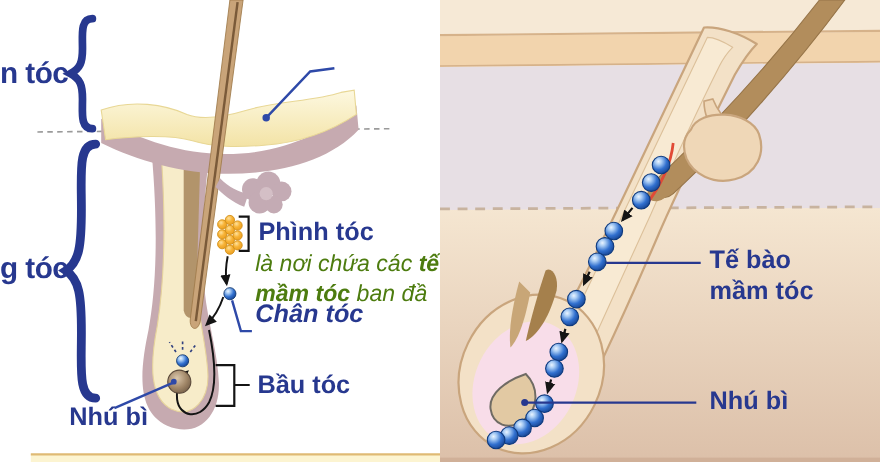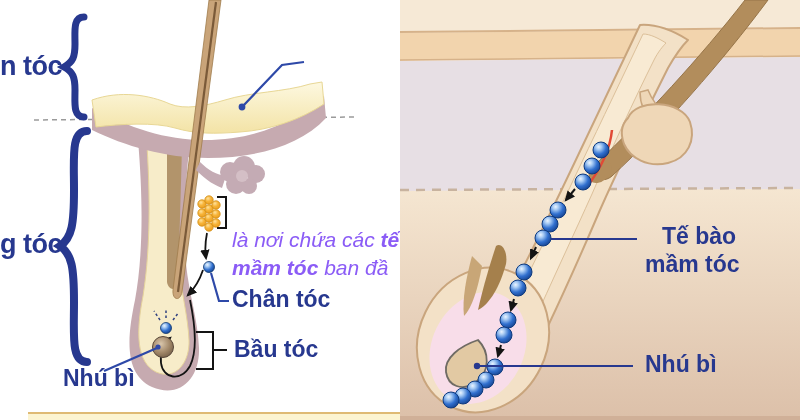--- a/index.html
+++ b/index.html
@@ -5,21 +5,21 @@
   html,body{margin:0;padding:0;background:#fff;}
   .stage{position:relative;width:800px;height:420px;overflow:hidden;
          font-family:"Liberation Sans","DejaVu Sans",sans-serif;background:#fff;}
   .panel{position:absolute;top:0;height:420px;overflow:hidden;}
   #panel-left{left:0;width:400px;background:#ffffff;}
   #panel-right{left:400px;width:400px;}
   .panel svg{position:absolute;left:0;top:0;}
   .lbl{position:absolute;color:#27388f;font-weight:bold;white-space:nowrap;line-height:1.05;}
   .lbl-23{font-size:23px;}
   .lbl-26{font-size:27px;letter-spacing:-0.5px;}
-  .desc{position:absolute;color:#8b5cf6;font-style:italic;font-size:21px;white-space:nowrap;line-height:1.25;}
+  .desc{position:absolute;color:#4d7c0f;font-style:italic;font-size:21px;white-space:nowrap;line-height:1.25;}
   .desc b{font-weight:bold;}
 </style>
 </head>
 <body>
 
 <div class="stage">
 
   <div class="panel" id="panel-left">
     <svg width="400" height="420" viewBox="0 0 400 420">
       <defs>
@@ -123,23 +123,24 @@
 
       <path d="M 84,17 C 73,17 75,31 75,44 C 75,57 73,62 64,67 C 73,72 75,77 75,90 C 75,103 73,117 84,117" fill="none" stroke="#27388f" stroke-width="7" stroke-linecap="round"></path>
       <path d="M 87,131 C 71,131 74,156 74,190 C 74,224 72,238 60,246 C 72,254 74,268 74,302 C 74,336 71,362 87,362" fill="none" stroke="#27388f" stroke-width="8" stroke-linecap="round"></path>
 
       <rect x="28" y="413" width="372" height="7" fill="#fcf4d1"></rect>
       <line x1="28" y1="413" x2="400" y2="413" stroke="#dfba74" stroke-width="2"></line>
     </svg>
 
     <div class="lbl lbl-26" style="left:0px;top:230px;">g tóc</div>
     <div class="lbl lbl-26" style="left:0px;top:52px;">n tóc</div>
+    <div class="lbl lbl-23" style="left:235px;top:198px;">Phình tóc</div>
     <div class="desc" style="left:232px;top:227px;"><span>là nơi chứa các </span><b>tế</b></div>
     <div class="desc" style="left:232px;top:255px;text-align:center;"><b>mầm tóc</b><span> ban đầ</span></div>
-    <div class="lbl lbl-23" style="left:232px;top:287px;">Chân tóc</div>
+    <div class="lbl lbl-23" style="left:232px;top:273px;font-style:italic;">Chân tóc</div>
     <div class="lbl lbl-23" style="left:234px;top:337px;text-align:right;">Bầu tóc</div>
     <div class="lbl lbl-23" style="left:63px;top:366px;">Nhú bì</div>
   </div>
 
   <div class="panel" id="panel-right">
     <svg width="400" height="420" viewBox="0 0 400 420">
       <defs>
         <radialGradient id="gCellR" cx="35%" cy="30%" r="80%">
           <stop offset="0%" stop-color="#eaf4ff"></stop>
             <stop offset="22%" stop-color="#a9ccf4"></stop>
@@ -220,18 +221,18 @@
 
       <g stroke="#27388f" stroke-width="2.2" fill="none">
         <path d="M 151,239 L 237,239"></path>
         <path d="M 77,366 L 233,366"></path>
         <circle cx="77" cy="366" r="3.2" fill="#27388f" stroke="none"></circle>
       </g>
 
       <rect x="0" y="416" width="400" height="4" fill="#c9a78f" opacity="0.65"></rect>
     </svg>
 
-    <div class="lbl lbl-23" style="left:262px;top:224px;">Tế bào</div>
+    <div class="lbl lbl-23" style="left:245px;top:224px;">Tế bào</div>
     <div class="lbl lbl-23" style="left:245px;top:252px;">mầm tóc</div>
     <div class="lbl lbl-23" style="left:245px;top:352px;">Nhú bì</div>
   </div>
 
 </div>
 
 </body></html>

